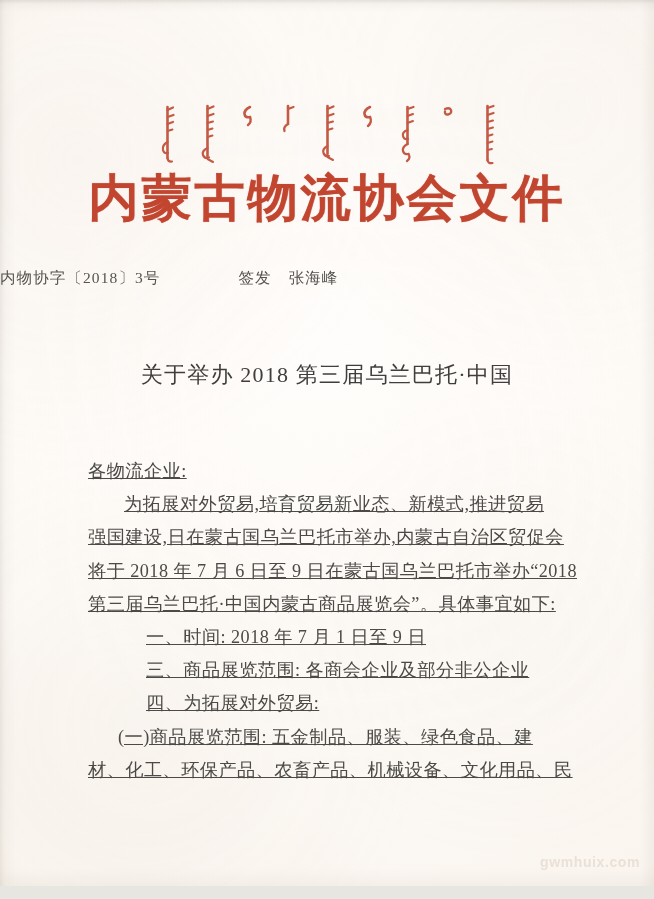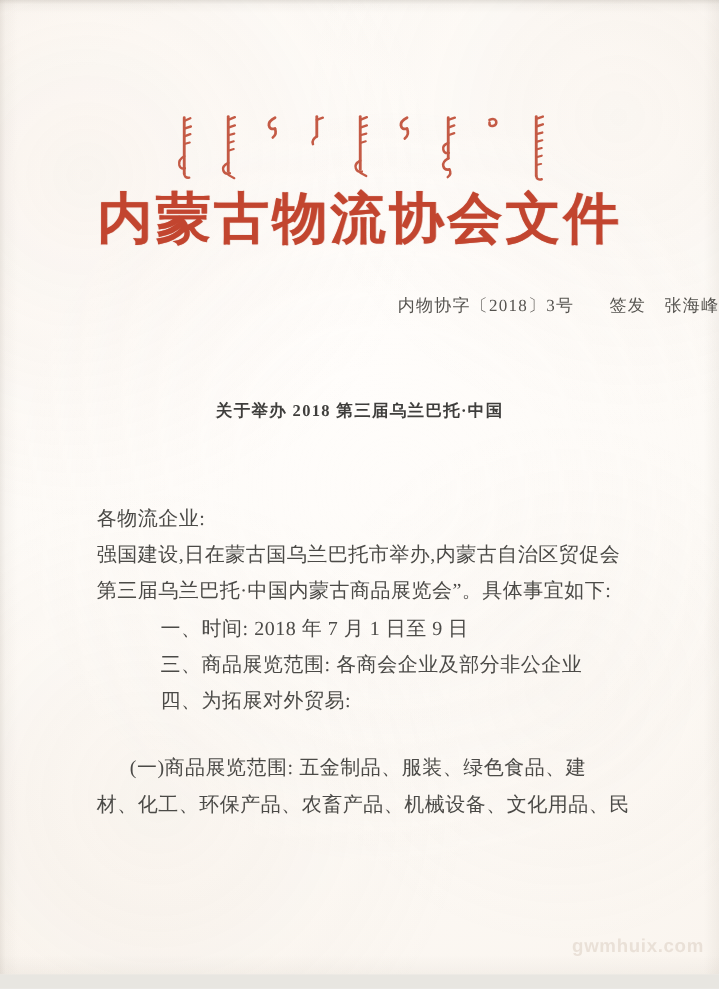--- a/index.html
+++ b/index.html
@@ -85,67 +85,68 @@
     text-shadow:
       0 0 1px rgba(194,69,47,0.55),
       0.6px 0.4px 0.6px rgba(168,58,40,0.40);
   }
 
   
   #docnum-row {
     left: 0; right: 0;
     top: 268px;
     display: flex;
-    justify-content: flex-end;
+    justify-content: flex-start;
     align-items: baseline;
-    gap: 32px;
+    gap: 78px;
     font-size: 15.5px;
     letter-spacing: 1.1px;
     color: #55534f;
   }
   #docnum-row .seg { white-space: nowrap; }
   #docnum-row .signer-label { margin-right: 17px; }
 
   
   #doc-title {
     left: 0; right: 0;
     top: 358px;
     text-align: center;
-    font-size: 15px;
-    font-weight: 700;
+    font-size: 22px;
+    font-weight: 400;
     line-height: 33px;
     letter-spacing: 1.2px;
     color: #3f3e3c;
   }
   #doc-title .tline { display: block; white-space: nowrap; }
 
   
   #body-block {
     left: 88px;
     top: 455px;
     width: 480px;
     font-size: 18.2px;
     line-height: 33.2px;
     letter-spacing: 0.45px;
     color: #4b4a47;
   }
   #body-block .ln {
     display: block;
     white-space: nowrap;
+    text-decoration: underline;
   }
   #body-block .ln.indent1 { text-indent: 36px; }
   #body-block .ln.indent2 { text-indent: 58px; }
-  #body-block .ln.indent-paren { text-indent: 30px; margin-top: 28px; }
+  #body-block .ln.indent-paren { text-indent: 30px; }
 
   
   #watermark {
     right: 14px;
     bottom: 16px;
     font-family: "Liberation Sans", sans-serif;
-    font-size: 17px;
+    font-size: 14px;
     font-weight: 700;
     letter-spacing: 0.6px;
     color: rgba(196,175,158,0.30);
     z-index: 2;
     user-select: none;
   }
 </style>
 </head>
 <body>
 
@@ -272,21 +273,23 @@
   </div>
 
   <div id="doc-title" class="layer">
     <span class="tline">关于举办 2018 第三届乌兰巴托·中国</span>
   </div>
 
   <div id="body-block" class="layer">
 
     <span class="ln">各物流企业:</span>
 
+    <span class="ln indent1">为拓展对外贸易,培育贸易新业态、新模式,推进贸易</span>
     <span class="ln">强国建设,日在蒙古国乌兰巴托市举办,内蒙古自治区贸促会</span>
+    <span class="ln">将于 2018 年 7 月 6 日至 9 日在蒙古国乌兰巴托市举办“2018</span>
     <span class="ln">第三届乌兰巴托·中国内蒙古商品展览会”。具体事宜如下:</span>
 
     <span class="ln indent2">一、时间: 2018 年 7 月 1 日至 9 日</span>
     <span class="ln indent2">三、商品展览范围: 各商会企业及部分非公企业</span>
     <span class="ln indent2">四、为拓展对外贸易:</span>
 
     <span class="ln indent-paren">(一)商品展览范围: 五金制品、服装、绿色食品、建</span>
     <span class="ln">材、化工、环保产品、农畜产品、机械设备、文化用品、民</span>
 
   </div>

